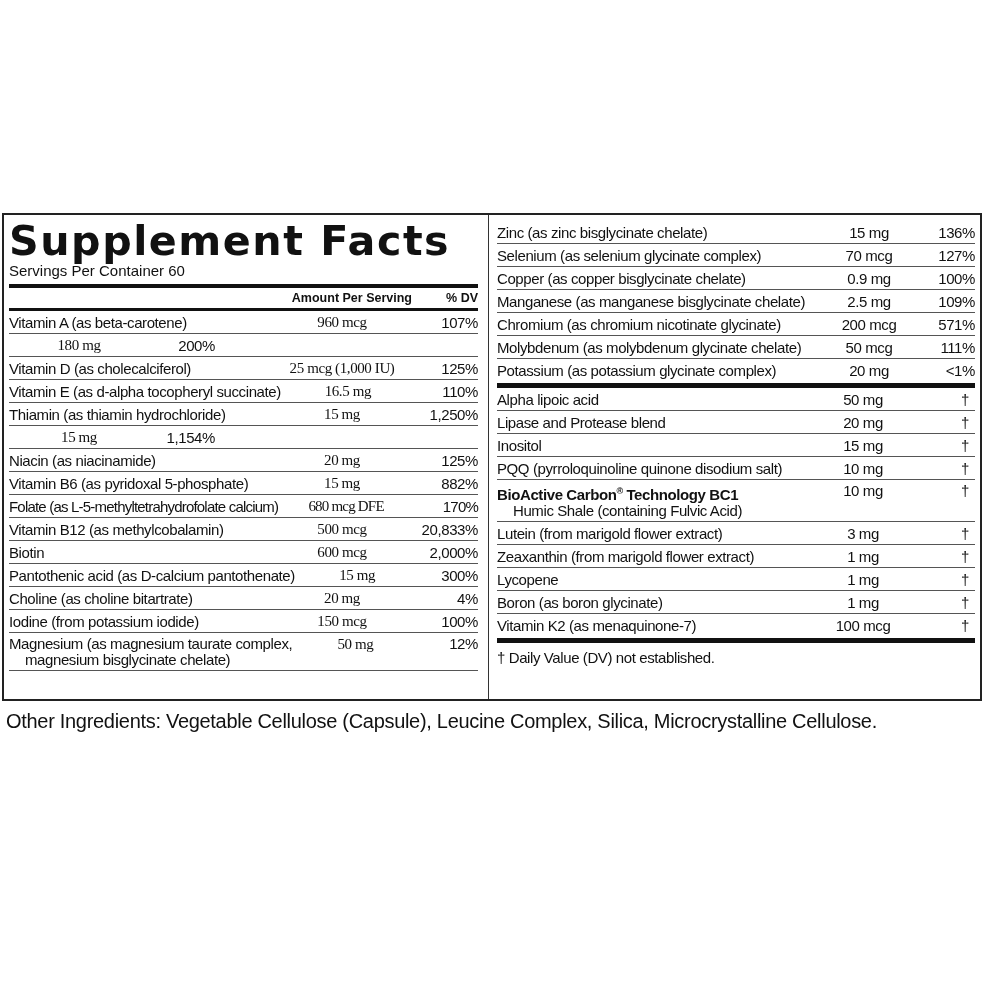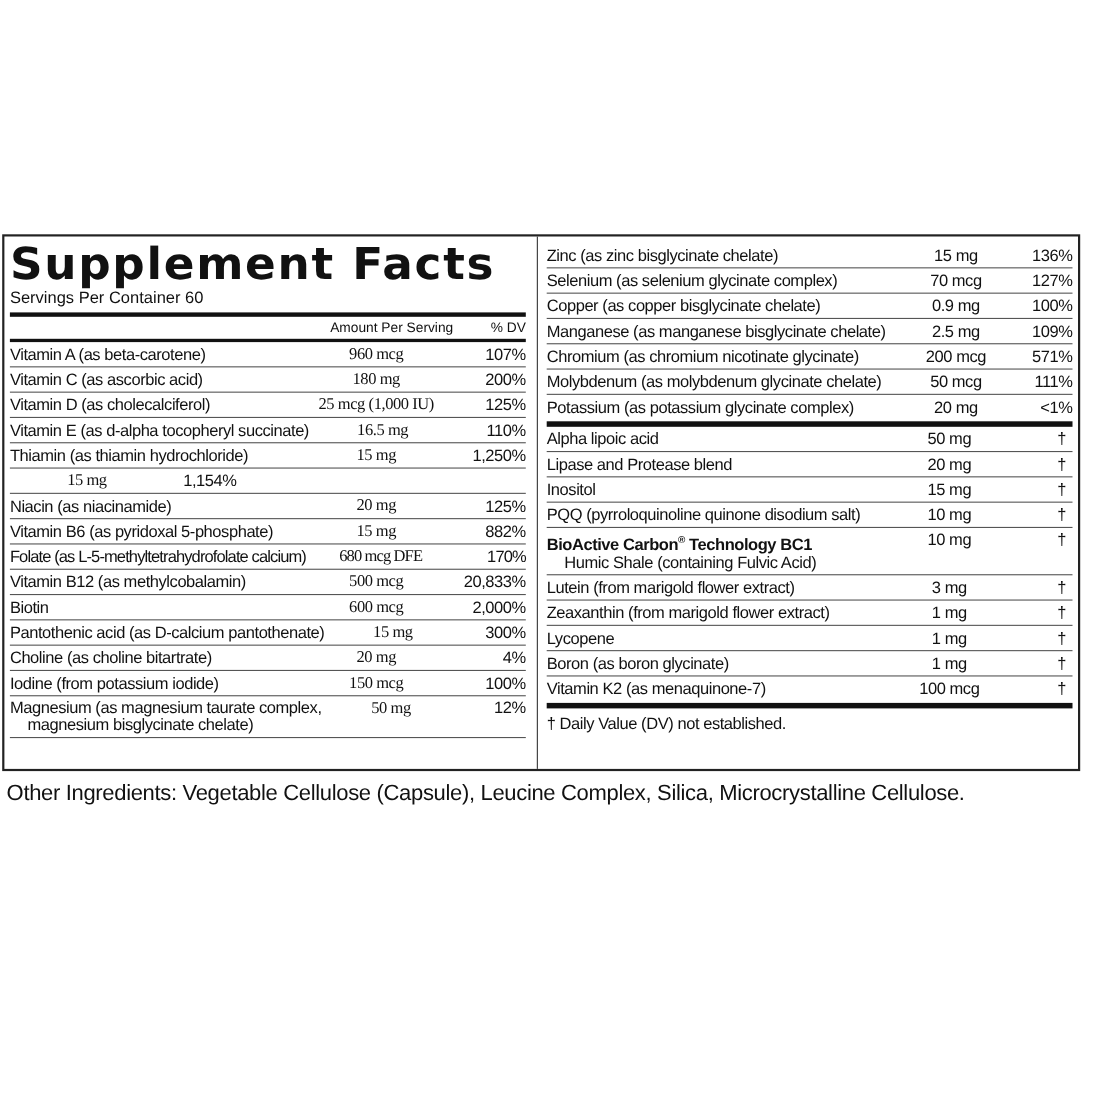--- a/index.html
+++ b/index.html
@@ -10,21 +10,21 @@
     .divider { position: absolute; left: 484px; top: 0; width: 1px; height: 100%; background: #333; }
     .col { position: absolute; top: 0; }
     .col-left { left: 5px; width: 469px; }
     .col-right { left: 493px; width: 478px; }
     .title { font-family: "DejaVu Sans", sans-serif; font-weight: 900; font-size: 40px;
              letter-spacing: 1.5px; line-height: 44px; margin-top: 4px; margin-left: 0px;
              transform: scaleX(1.03); transform-origin: left; white-space: nowrap; }
     .serving { font-size: 15px; line-height: 16px; }
     .thick { height: 4px; background: #111; margin-top: 5px; }
     .thick-r { height: 5px; background: #111; margin-top: 2px; }
-    .hdr { display: flex; font-weight: normal; font-size: 12.5px; height: 20px; align-items: center; }
+    .hdr { display: flex; font-weight: bold; font-size: 12.5px; height: 20px; align-items: center; }
     .hdr .name { flex: 1; }
     .hdr .amt { width: 190px; text-align: right; }
     .hdr .dv { width: 66px; text-align: right; }
     .mid { height: 3px; background: #111; }
     .row { display: flex; font-size: 15px; line-height: 17px; padding: 3px 0 2px 0;
            border-bottom: 1px solid #555; letter-spacing: -0.4px; }
     .row .name { flex: 1; white-space: nowrap; }
     .row .amt { text-align: center; white-space: nowrap; }
     .row .dv { width: 66px; text-align: right; white-space: nowrap; }
     .col-left .row .amt { width: 140px; font-family: Liberation Serif, serif; }
@@ -54,21 +54,20 @@
       <span class="dv">% DV</span>
     </div>
     <div class="mid"></div>
 
     <div class="row">
         <span class="name">Vitamin A (as beta-carotene)</span>
         <span class="amt">960 mcg</span>
         <span class="dv">107%</span>
       </div>
     <div class="row">
-        <span class="name">Vitamin C (as ascorbic acid)</span>
         <span class="amt">180 mg</span>
         <span class="dv">200%</span>
       </div>
     <div class="row">
         <span class="name">Vitamin D (as cholecalciferol)</span>
         <span class="amt">25 mcg (1,000 IU)</span>
         <span class="dv">125%</span>
       </div>
     <div class="row">
         <span class="name">Vitamin E (as d-alpha tocopheryl succinate)</span>

